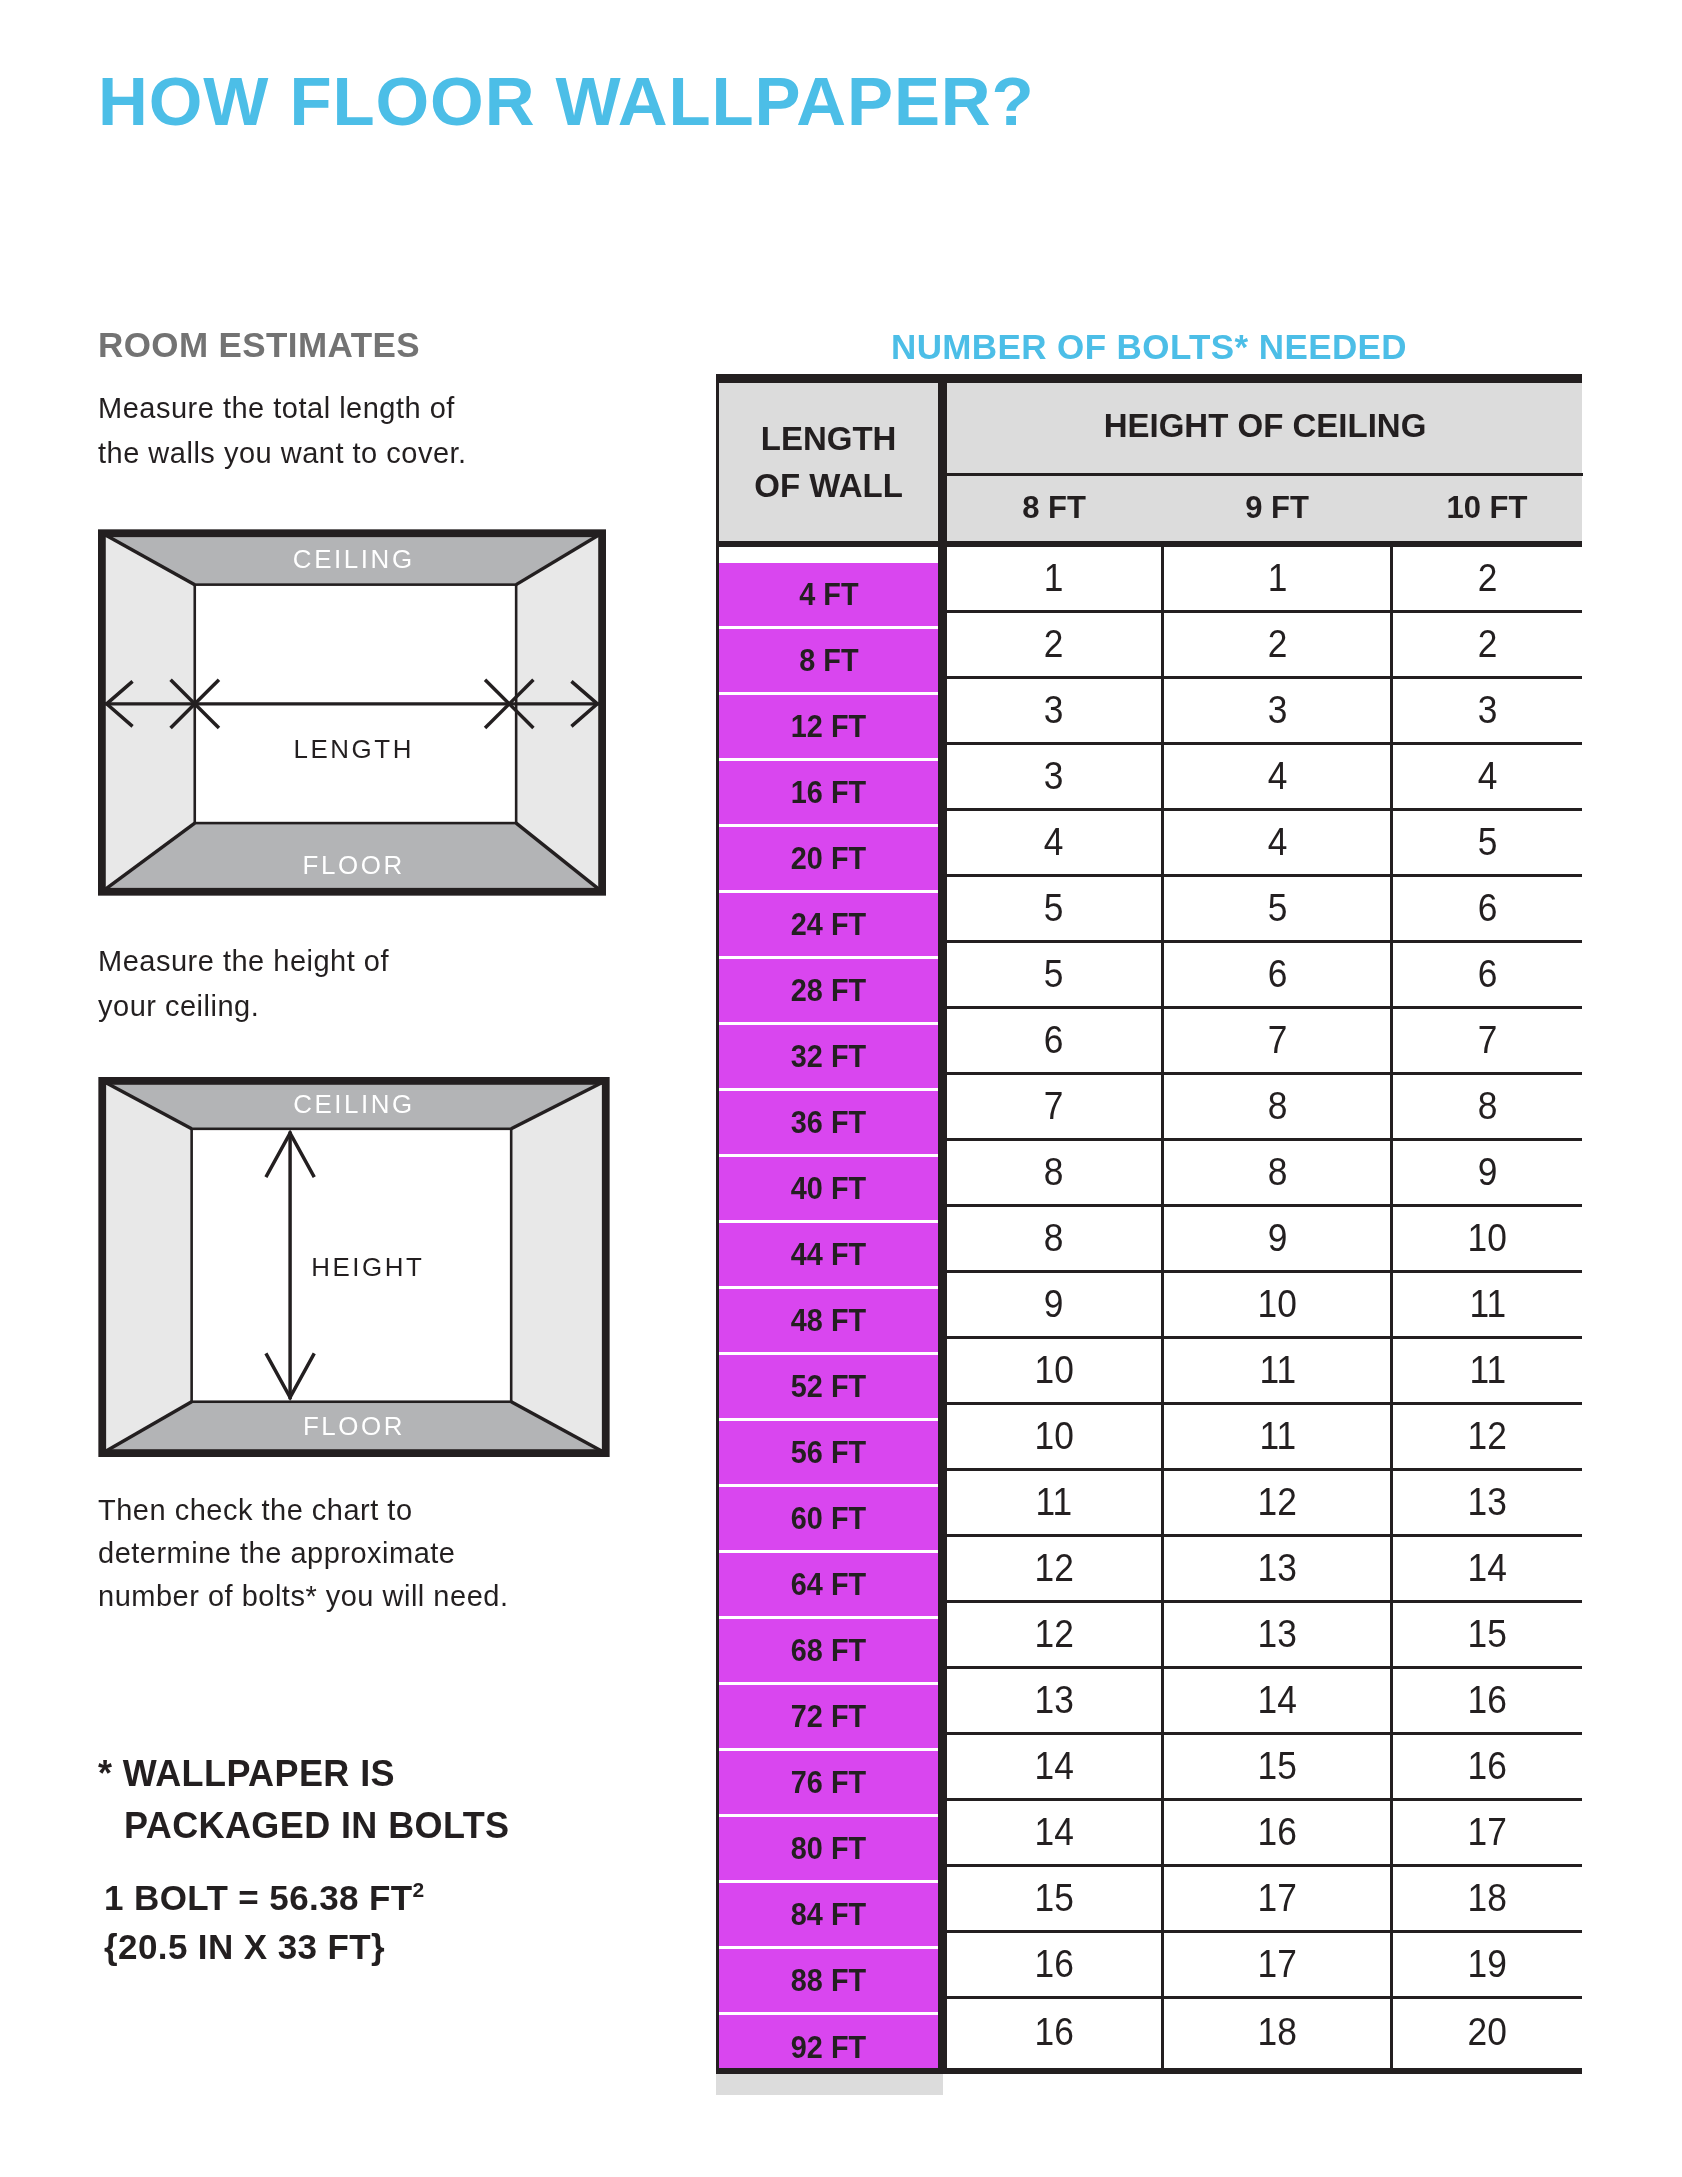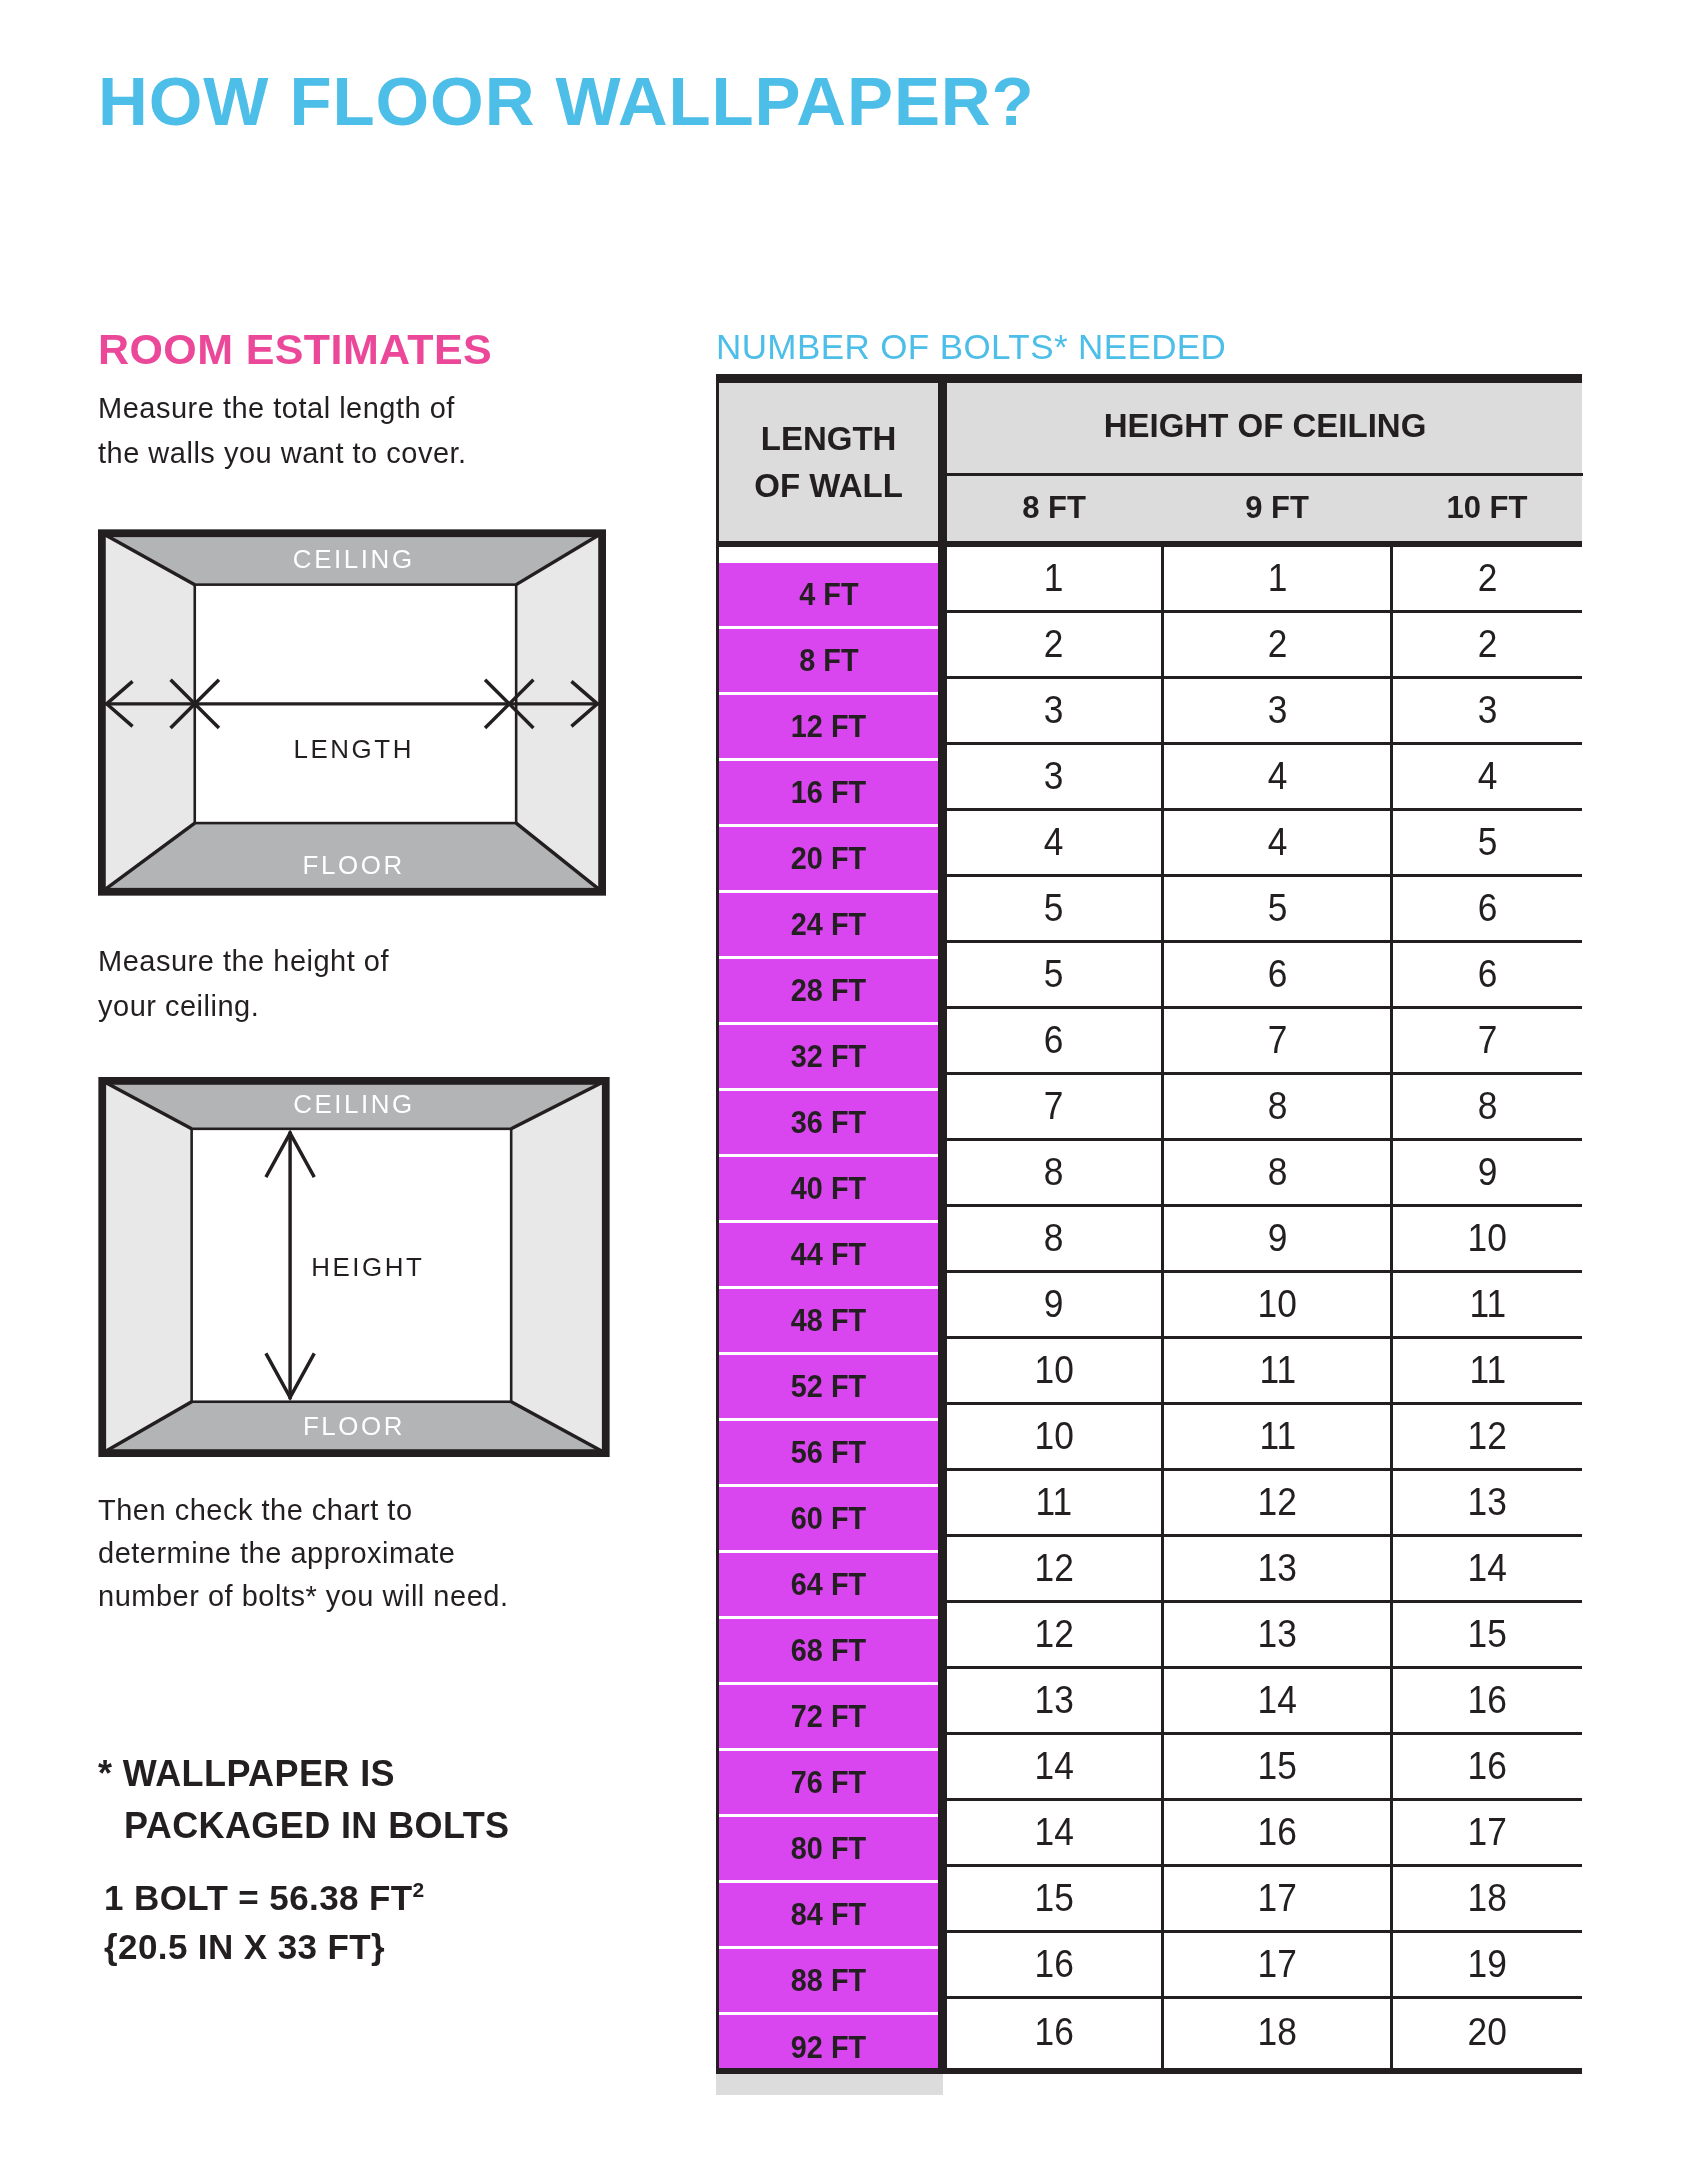--- a/index.html
+++ b/index.html
@@ -3,31 +3,31 @@
 <meta charset="utf-8">
 <style>
   html,body{margin:0;padding:0;background:#fff;}
   .page{
     position:relative;width:1683px;height:2177px;background:#ffffff;
     font-family:"Liberation Sans","DejaVu Sans",sans-serif;color:#231f20;overflow:hidden;
   }
   .abs{position:absolute;}
   
   .title{left:98px;top:62px;font-size:69px;font-weight:bold;color:#4cbee7;letter-spacing:0.9px;white-space:nowrap;}
-  .section-heading{left:98px;top:325px;font-size:43px;font-weight:bold;color:#ec4899;letter-spacing:0.4px;white-space:nowrap;}
+  .section-heading{left:98px;top:325px;font-size:35px;font-weight:bold;color:#737373;letter-spacing:0.4px;white-space:nowrap;}
   .body-text{font-size:29px;line-height:45px;letter-spacing:0.5px;white-space:pre-line;color:#231f20;}
   .para1{left:98px;top:386px;}
   .para2{left:98px;top:939px;}
   .para3{left:98px;top:1489px;line-height:43px;}
   .footnote{left:98px;top:1748px;font-size:36px;font-weight:bold;line-height:52px;letter-spacing:0.4px;}
   .footnote .indent{padding-left:26px;}
   .boltinfo{left:104px;top:1873px;font-size:35px;font-weight:bold;line-height:49px;letter-spacing:0.4px;}
   .boltinfo sup{font-size:21px;vertical-align:super;line-height:0;}
   
-  .table-heading{left:716px;top:327px;width:866px;font-size:35px;font-weight:normal;color:#4cbee7;letter-spacing:0.4px;}
+  .table-heading{left:716px;top:327px;width:866px;text-align:center;font-size:35px;font-weight:bold;color:#4cbee7;letter-spacing:0.4px;}
   .tbl{left:716px;top:374px;width:866px;height:1722px;}
   .bar{position:absolute;background:#231f20;}
   .grayfill{position:absolute;background:#dcdcdc;}
   .tbl-header-span{position:absolute;left:231px;top:8.6px;width:636px;height:86px;display:flex;align-items:center;justify-content:center;
     font-size:33px;font-weight:bold;}
   .tbl-col1-header{position:absolute;left:2.6px;top:8.6px;width:220px;height:158px;display:flex;flex-direction:column;align-items:center;justify-content:center;
     font-size:33px;font-weight:bold;line-height:47px;}
   .subhead{position:absolute;top:101px;height:66px;display:flex;align-items:center;transform:translateX(-50%);
     font-size:31px;font-weight:bold;white-space:nowrap;}
   .tbl-body{position:absolute;left:0;top:173px;width:866px;}

